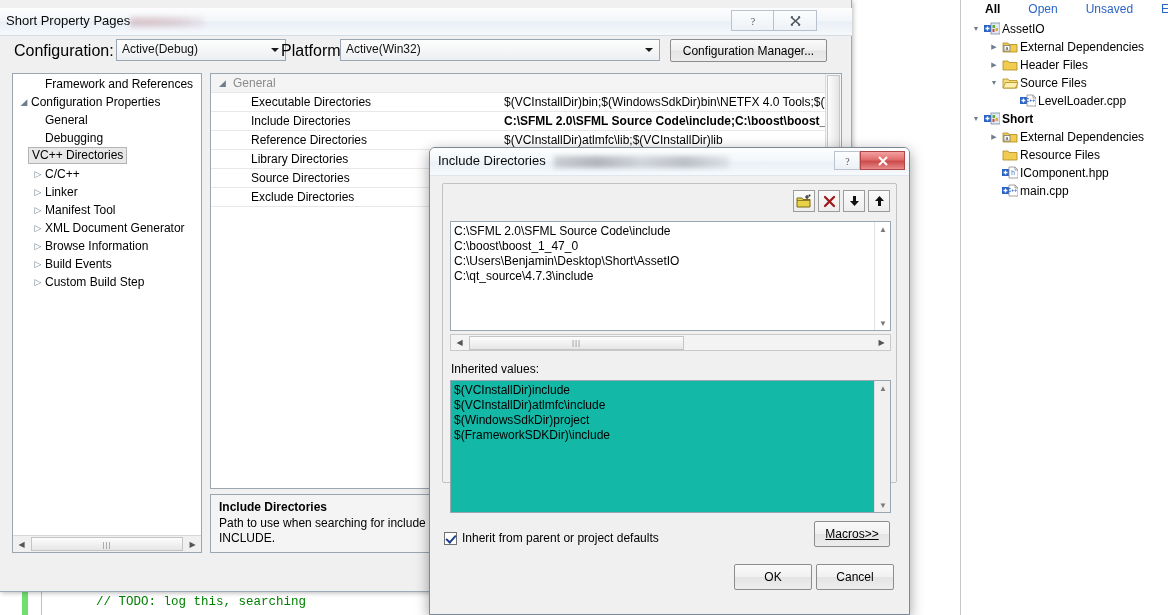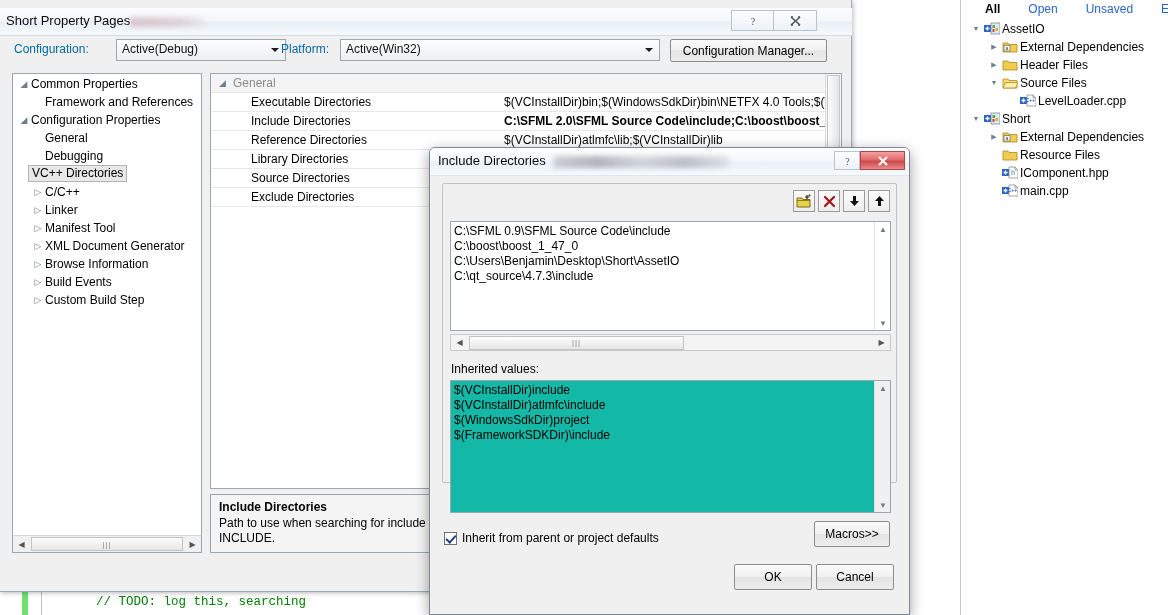--- a/index.html
+++ b/index.html
@@ -68,21 +68,21 @@
     background: linear-gradient(to bottom, #fbfcfd, #eef2f6);
     border: 1px solid #b7c2cd;
     display: flex; align-items: center; justify-content: center;
     font-family: "DejaVu Sans", sans-serif;
     font-size: 12px; color: #4a5560;
   }
   .pp-btn + .pp-btn { border-left: none; }
 
   
   .cfg-row { position: absolute; left: 0; top: 36px; width: 852px; height: 34px; }
-  .lbl { position: absolute; font-size: 12px; color: #0369a1; }
+  .lbl { position: absolute; font-size: 16px; color: #000000; }
   .combo {
     position: absolute; height: 22px;
     background: linear-gradient(to bottom, #fdfdfd, #eceff2);
     border: 1px solid #9aa7b3;
     font-size: 12px; color: #111;
     padding: 2px 0 0 5px;
   }
   .combo .arrow {
     position: absolute; right: 6px; top: 8px;
     width: 0; height: 0;
@@ -286,21 +286,21 @@
     display: flex; gap: 28px; align-items: center;
     font-size: 12px;
   }
   .se-tab { color: #2b64c4; }
   .se-tab.active { color: #000; font-weight: bold; }
   .se-tree { position: absolute; left: 0; top: 20px; width: 208px; }
   .se-node { height: 18px; line-height: 18px; font-size: 12px; white-space: nowrap; display: flex; align-items: center; }
   .se-tw { width: 14px; text-align: center; color: #6e7e8e; font-size: 9px; flex: 0 0 14px; }
   .se-ico { width: 17px; flex: 0 0 17px; display: flex; align-items: center; justify-content: center; }
   .se-name { padding-left: 2px; }
-  .se-name.bold { font-weight: normal; }
+  .se-name.bold { font-weight: bold; }
 
   svg { display: block; }
 </style>
 </head>
 <body>
 
 <div id="root">
 
   <div class="editor-bg"></div>
   <div class="code-line">
@@ -339,21 +339,20 @@
       <div class="combo" style="left:340px; top:3px; width:320px;">
         <span>Active(Win32)</span>
         <span class="arrow"></span>
       </div>
       <div class="btn" style="left:670px; top:3px; width:157px; height:23px;">Configuration Manager...</div>
     </div>
 
     <div class="tree-panel">
       <div class="tree-scroll">
         <div id="tree-items">
-            <div class="tnode" style="padding-left: 4px;"><span class="tw">◢</span><span class="tlabel">Common Properties</span></div>
             <div class="tnode" style="padding-left: 18px;"><span class="tw"></span><span class="tlabel">Framework and References</span></div>
             <div class="tnode" style="padding-left: 4px;"><span class="tw">◢</span><span class="tlabel">Configuration Properties</span></div>
             <div class="tnode" style="padding-left: 18px;"><span class="tw"></span><span class="tlabel">General</span></div>
             <div class="tnode" style="padding-left: 18px;"><span class="tw"></span><span class="tlabel">Debugging</span></div>
             <div class="tnode sel" style=""><span class="tw"></span><span class="tlabel">VC++ Directories</span></div>
             <div class="tnode" style="padding-left: 18px;"><span class="tw">▷</span><span class="tlabel">C/C++</span></div>
             <div class="tnode" style="padding-left: 18px;"><span class="tw">▷</span><span class="tlabel">Linker</span></div>
             <div class="tnode" style="padding-left: 18px;"><span class="tw">▷</span><span class="tlabel">Manifest Tool</span></div>
             <div class="tnode" style="padding-left: 18px;"><span class="tw">▷</span><span class="tlabel">XML Document Generator</span></div>
             <div class="tnode" style="padding-left: 18px;"><span class="tw">▷</span><span class="tlabel">Browse Information</span></div>
@@ -454,21 +453,21 @@
         </div>
         <div class="tbtn">
           <svg width="13" height="14" viewBox="0 0 13 14">
             <path d="M5 12 L8 12 L8 7 L11 7 L6.5 2 L2 7 L5 7 Z" fill="#111"></path>
           </svg>
         </div>
       </div>
 
       <div class="listbox">
         <div class="lb-inner" id="dlg-entries">
-            <div class="lb-line">C:\SFML 0.9\SFML Source Code\include</div>
+            <div class="lb-line">C:\SFML 2.0\SFML Source Code\include</div>
             <div class="lb-line">C:\boost\boost_1_47_0</div>
             <div class="lb-line">C:\Users\Benjamin\Desktop\Short\AssetIO</div>
             <div class="lb-line">C:\qt_source\4.7.3\include</div>
           </div>
         <div class="lb-vs">
           <div class="a" style="top:0">▲</div>
           <div class="a" style="bottom:0">▼</div>
         </div>
       </div>
       <div class="lb-hs">
@@ -491,21 +490,21 @@
           <div class="a" style="position:absolute;left:0;bottom:0;width:16px;height:14px;display:flex;align-items:center;justify-content:center;font-size:8px;color:#7a7a7a;">▼</div>
         </div>
       </div>
     </div>
 
     <div class="chk-row">
       <div class="chkbox"></div>
       <span class="chk-label">Inherit from parent or project defaults</span>
     </div>
 
-    <div class="dbtn" style="left:384px; top:373px; width:76px; height:26px;">Macros&gt;&gt;</div>
+    <div class="dbtn" style="left:384px; top:373px; width:76px; height:26px;text-decoration:underline;">Macros&gt;&gt;</div>
     <div class="dbtn" style="left:304px; top:416px; width:78px; height:26px;">OK</div>
     <div class="dbtn" style="left:386px; top:416px; width:78px; height:26px;">Cancel</div>
   </div>
 
   <div class="se">
     <div class="se-tabs" id="se-tabs">
         <span class="se-tab active">All</span>
         <span class="se-tab">Open</span>
         <span class="se-tab">Unsaved</span>
         <span class="se-tab">Edited</span>

